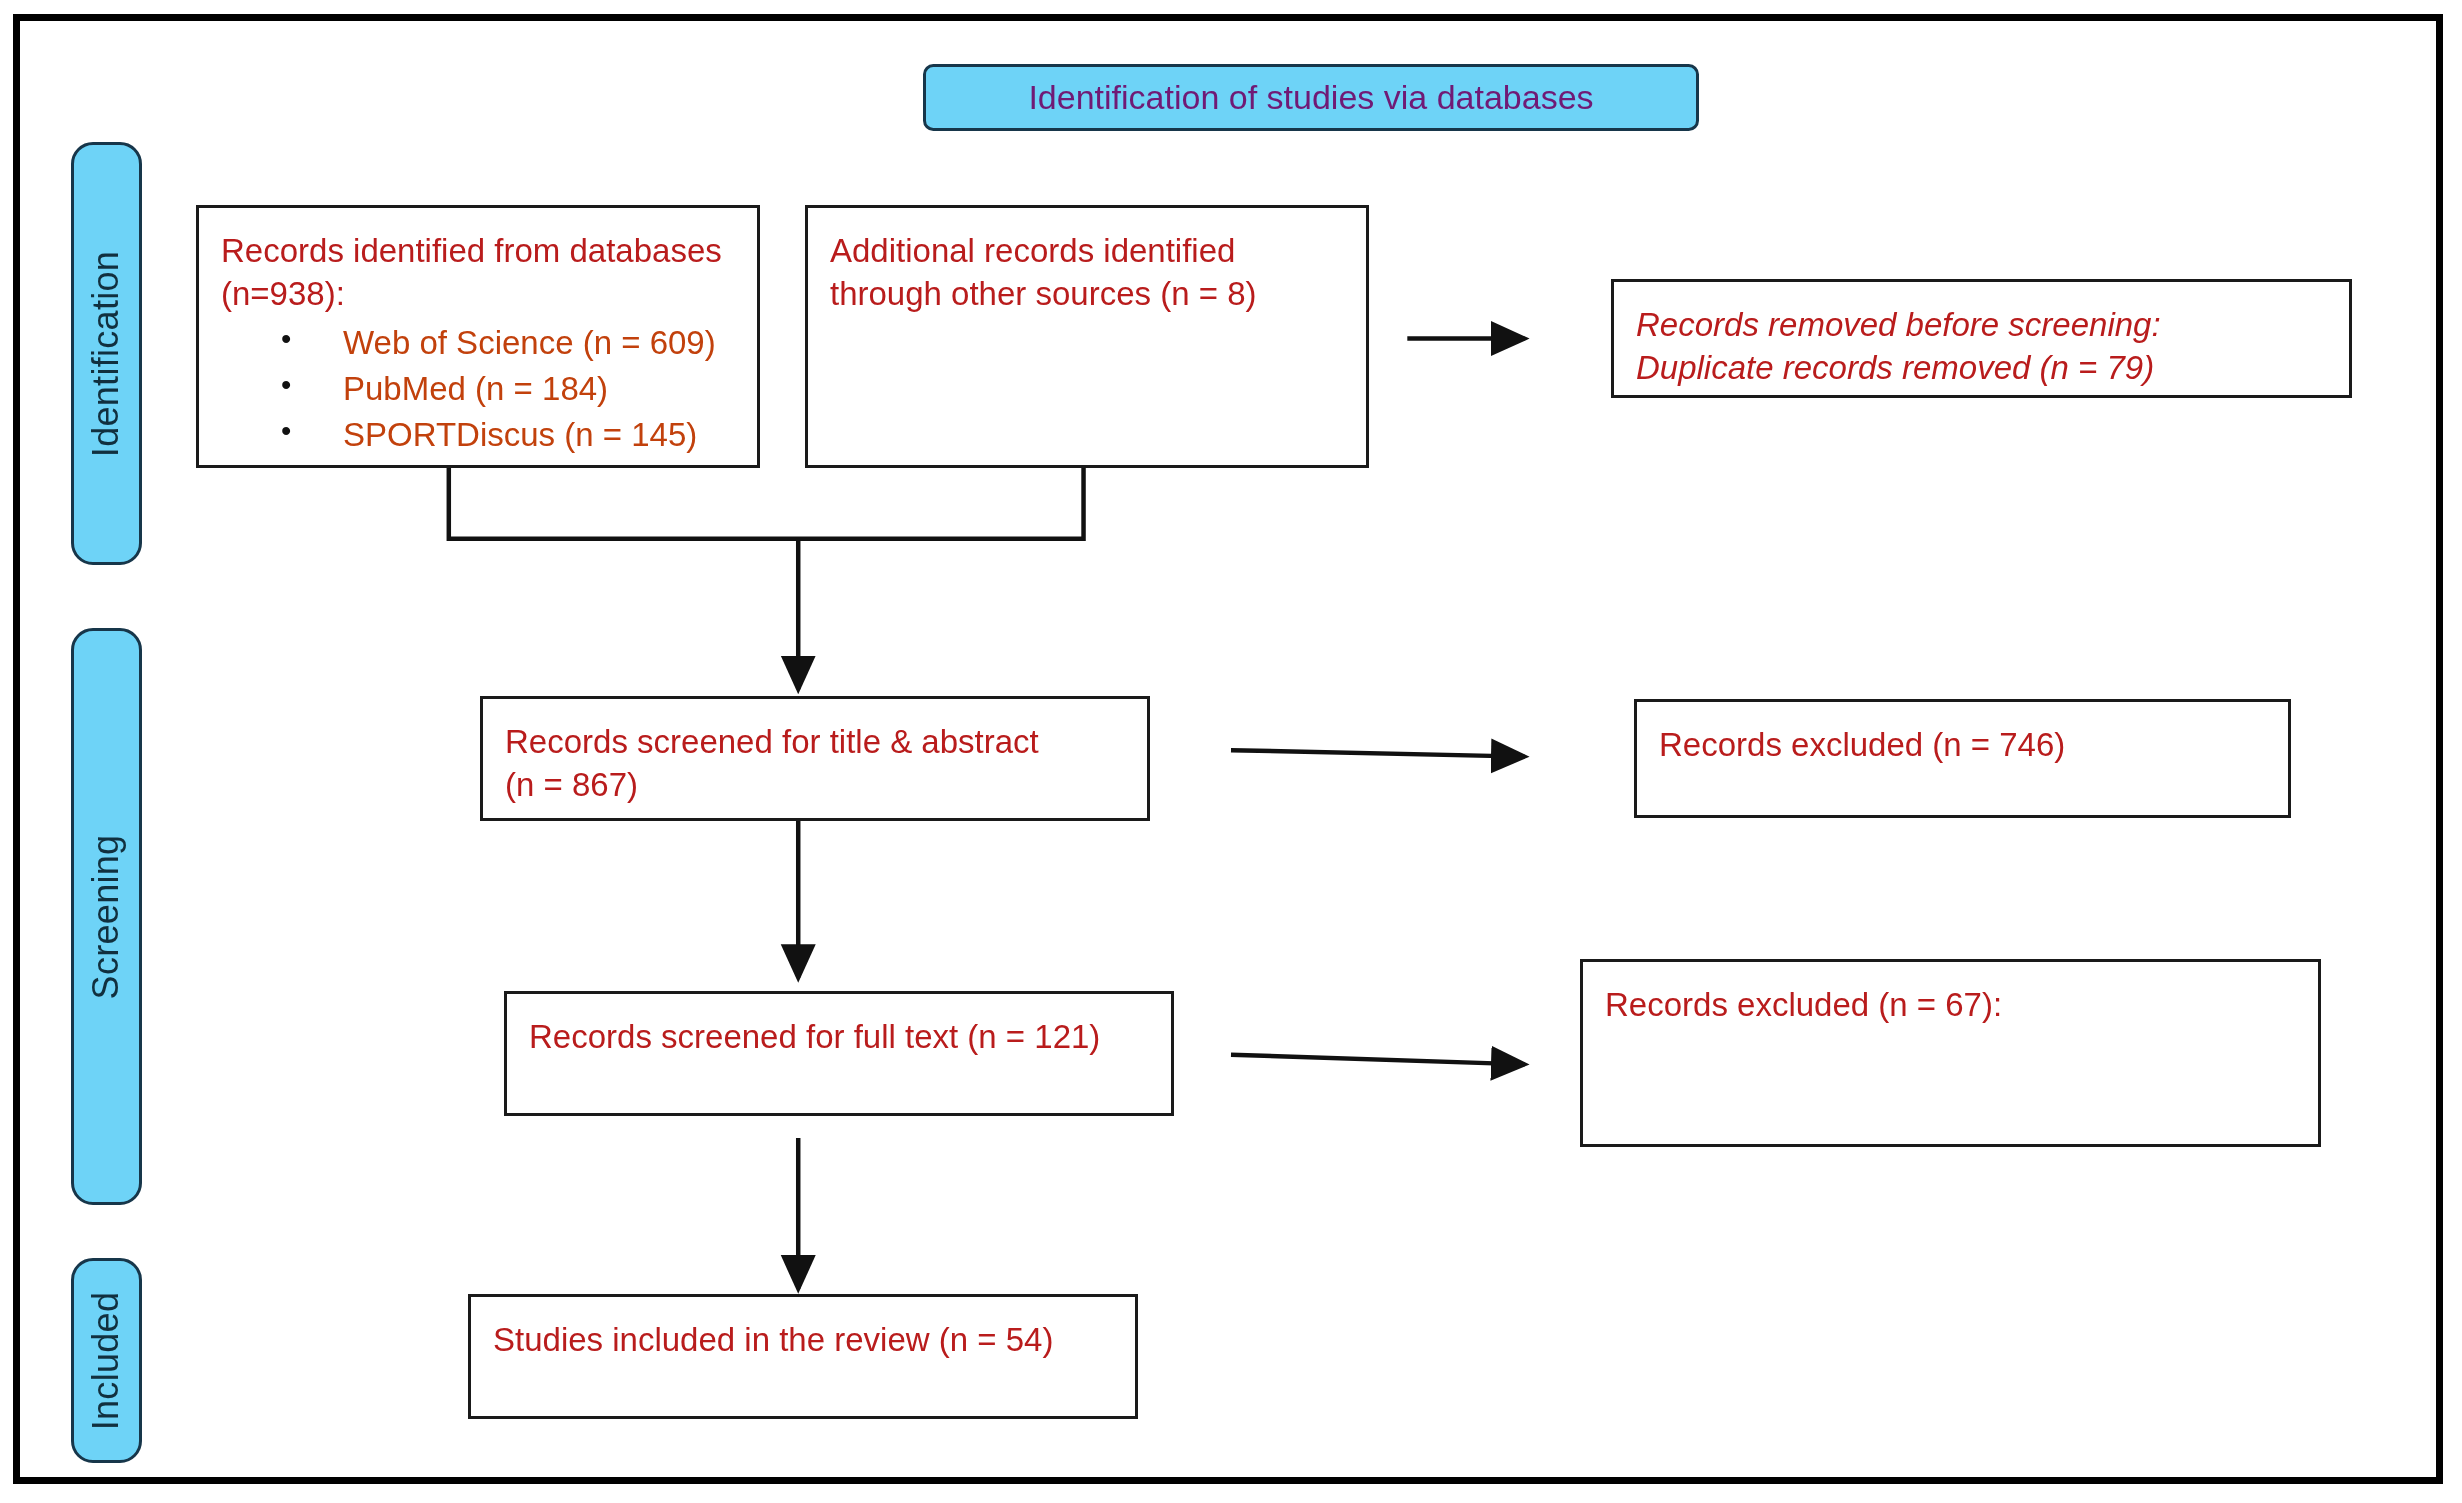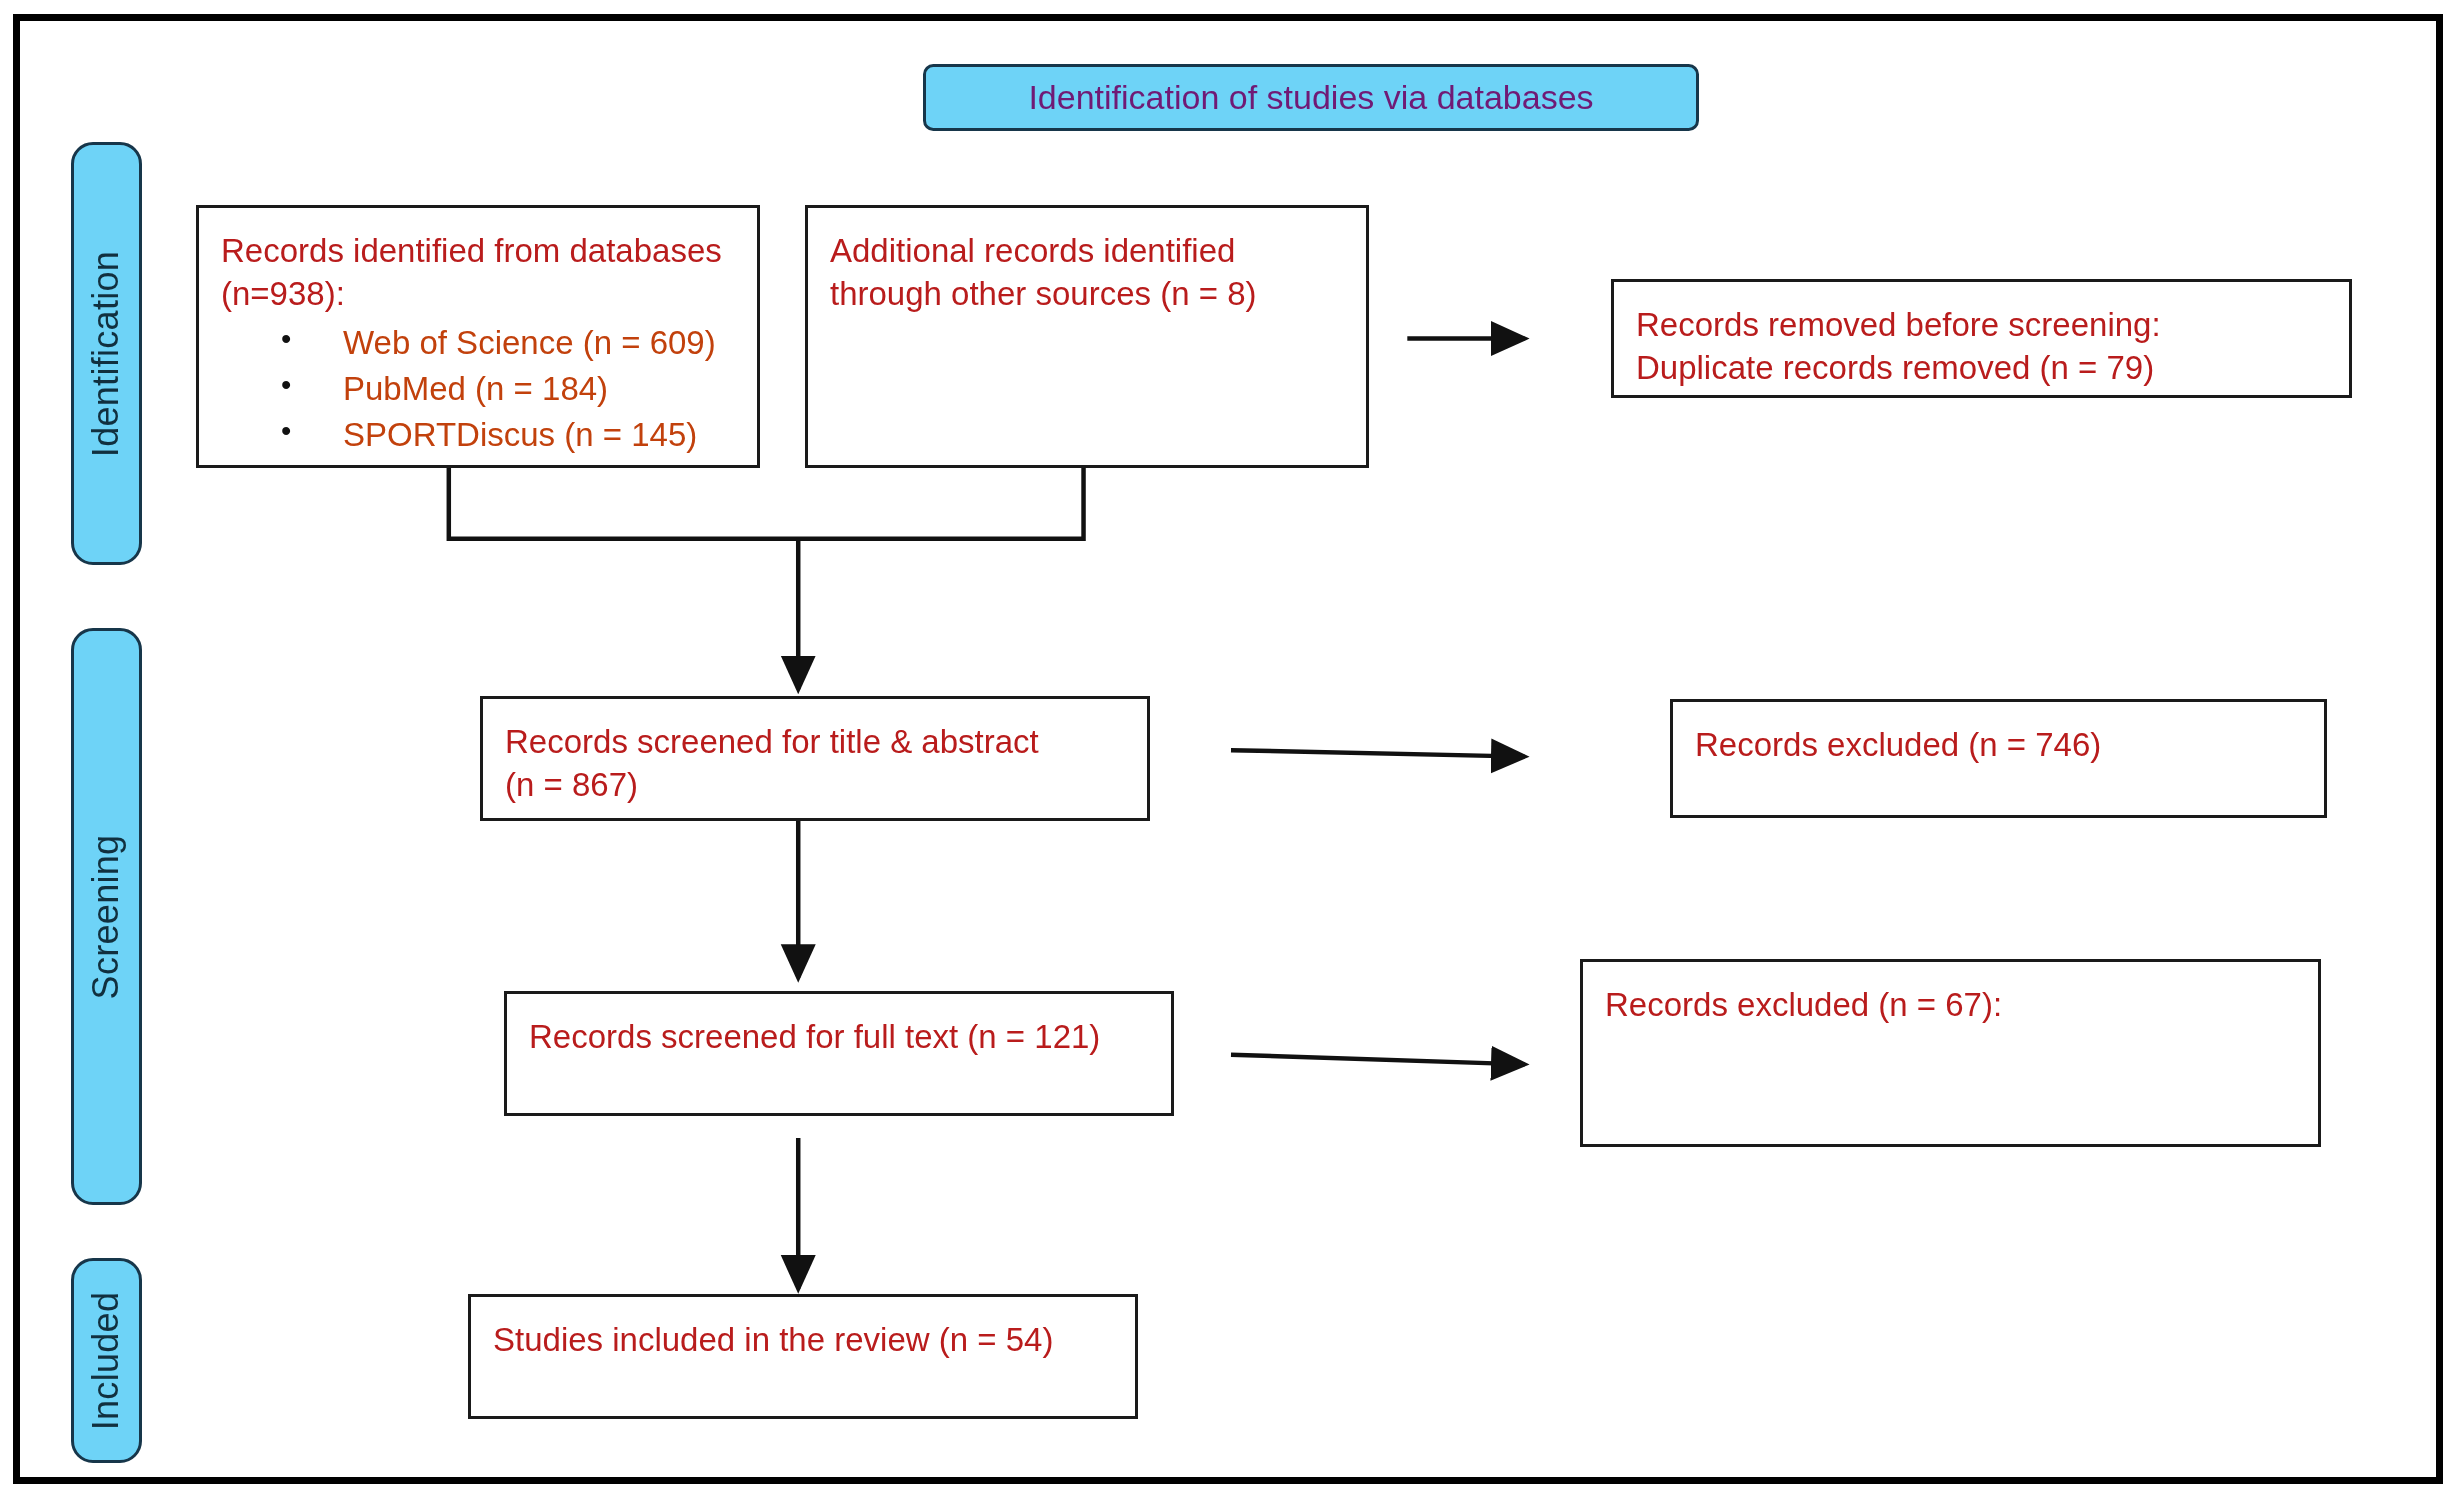--- a/index.html
+++ b/index.html
@@ -169,31 +169,31 @@
       <li>PubMed (n = 184)</li>
       <li>SPORTDiscus (n = 145)</li>
     </ul>
   </div>
 
   <div class="flow-box" style="left:805px; top:205px; width:564px; height:263px;">
     <div class="line">Additional records identified</div>
     <div class="line">through other sources (n = 8)</div>
   </div>
 
-  <div class="flow-box" style="left:1611px; top:279px; width:741px; height:119px;">
+  <div class="flow-box" style="left:1611px; top:279px; width:741px; height:119px;font-style:italic;">
     <div class="line">Records removed before screening:</div>
     <div class="line">Duplicate records removed (n = 79)</div>
   </div>
 
   <div class="flow-box" style="left:480px; top:696px; width:670px; height:125px;">
     <div class="line">Records screened for title &amp; abstract</div>
     <div class="line">(n = 867)</div>
   </div>
 
-  <div class="flow-box" style="left:1670px; top:699px; width:657px; height:119px;">
+  <div class="flow-box" style="left:1634px; top:699px; width:657px; height:119px;">
     <div class="line">Records excluded (n = 746)</div>
   </div>
 
   <div class="flow-box" style="left:504px; top:991px; width:670px; height:125px;">
     <div class="line">Records screened for full text (n = 121)</div>
   </div>
 
   <div class="flow-box" style="left:1580px; top:959px; width:741px; height:188px;">
     <div class="line">Records excluded (n = 67):</div>
   </div>

